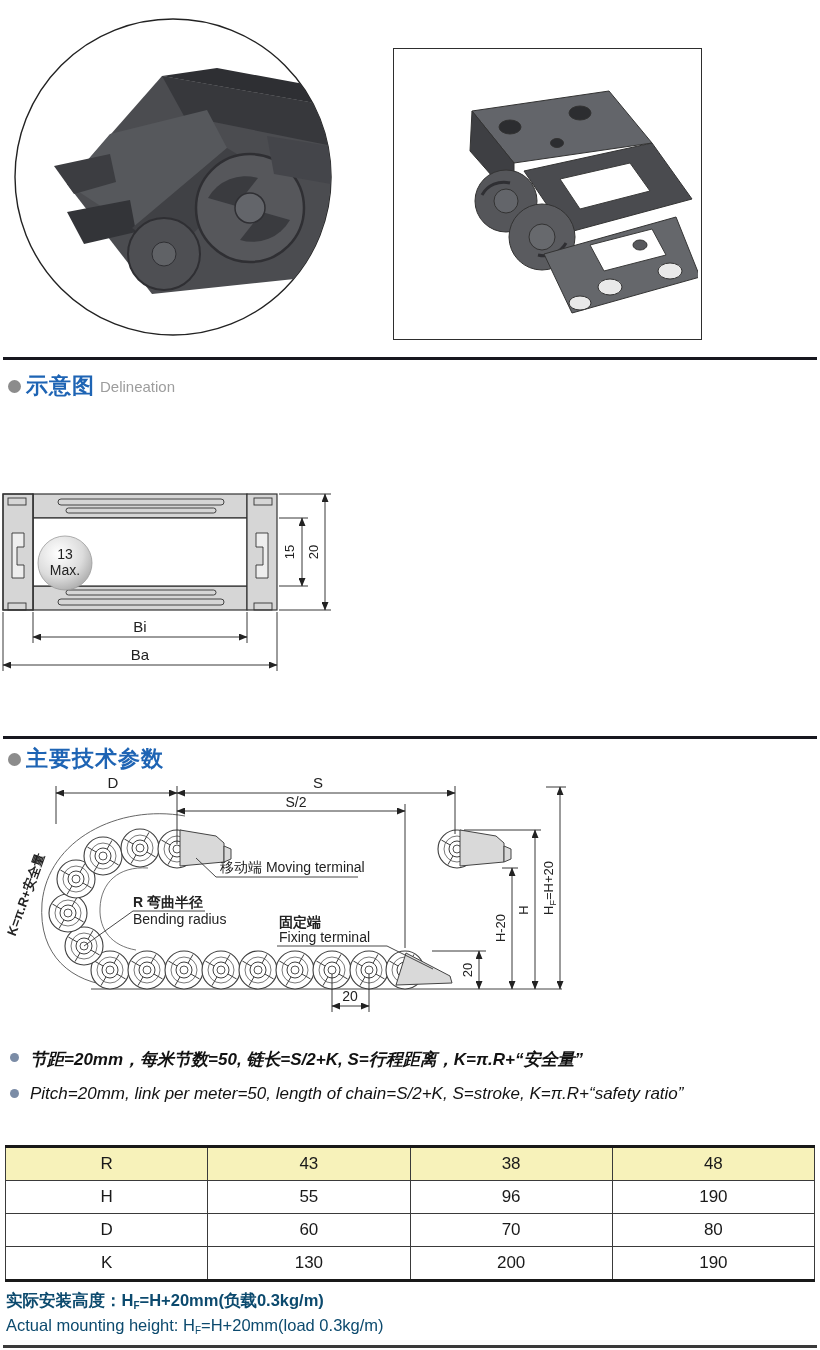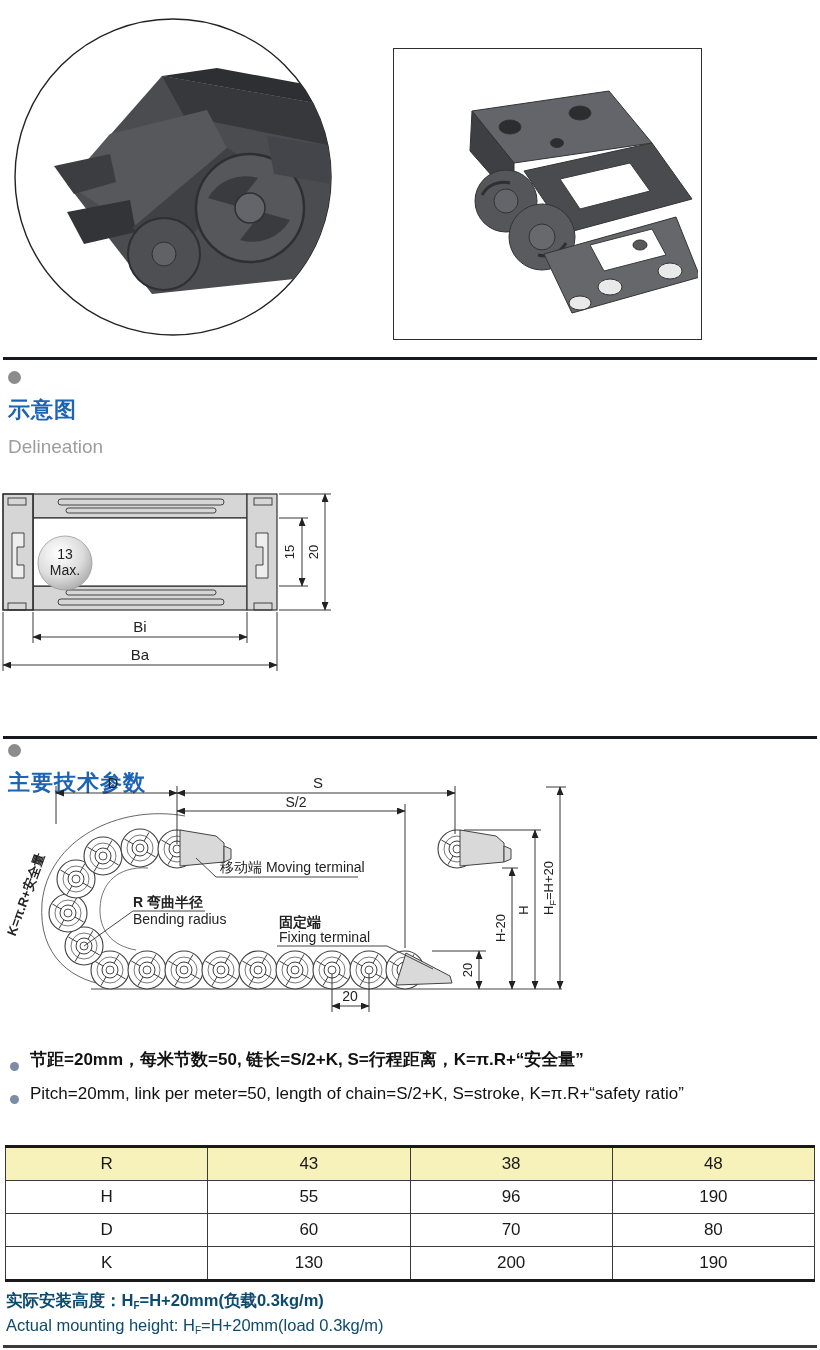--- a/index.html
+++ b/index.html
@@ -1,25 +1,25 @@
 <!DOCTYPE html>
 <html><head>
 <meta charset="utf-8">
 <style>
   html,body{margin:0;padding:0;background:#fff;}
   body{width:820px;height:1350px;position:relative;font-family:"Liberation Sans","DejaVu Sans",sans-serif;color:#141414;overflow:hidden;}
   .abs{position:absolute;}
   .rule{position:absolute;left:3px;width:814px;height:3px;background:#17171f;}
   .photo-circle{position:absolute;left:12px;top:16px;width:322px;height:322px;}
   .photo-frame{position:absolute;left:393px;top:48px;width:307px;height:290px;border:1.5px solid #2e2e2e;background:#fff;}
-  .sec{position:absolute;left:8px;display:flex;align-items:flex-start;gap:11px;white-space:nowrap;flex-direction:column;}
+  .sec{position:absolute;left:8px;display:flex;align-items:center;gap:5px;white-space:nowrap;}
   .dot{width:13px;height:13px;border-radius:50%;background:#8c8c8c;flex:0 0 auto;}
   .zh{font-size:22px;font-weight:bold;color:#1e64b4;letter-spacing:1px;}
-  .en{font-size:19px;color:#9d9d9d;}
-  .note{position:absolute;left:10px;display:flex;align-items:flex-end;gap:11px;font-size:17px;color:#121212;white-space:nowrap;}
+  .en{font-size:15px;color:#9d9d9d;}
+  .note{position:absolute;left:10px;display:flex;align-items:flex-start;gap:11px;font-size:17px;color:#121212;white-space:nowrap;font-style:italic;}
   .ndot{width:9px;height:9px;border-radius:50%;background:#7b8ca6;margin-top:5px;flex:0 0 auto;}
   .note.b{font-weight:bold;}
   table.tech{position:absolute;left:5px;top:1145px;width:810px;border-collapse:collapse;font-size:17px;color:#1a1a1a;text-align:center;table-layout:fixed;border-top:3px solid #191919;border-bottom:3px solid #191919;}
   table.tech td{border:1px solid #3a3a3a;height:32px;padding:0;}
   tr.hl td{background:#f7f2ba;}
   .foot{position:absolute;left:6px;font-size:16.5px;color:#0c4a6e;white-space:nowrap;}
   .sb{font-size:10px;vertical-align:-3px;}
   svg text{font-family:"Liberation Sans","DejaVu Sans",sans-serif;fill:#222;}
 </style>
 </head>

